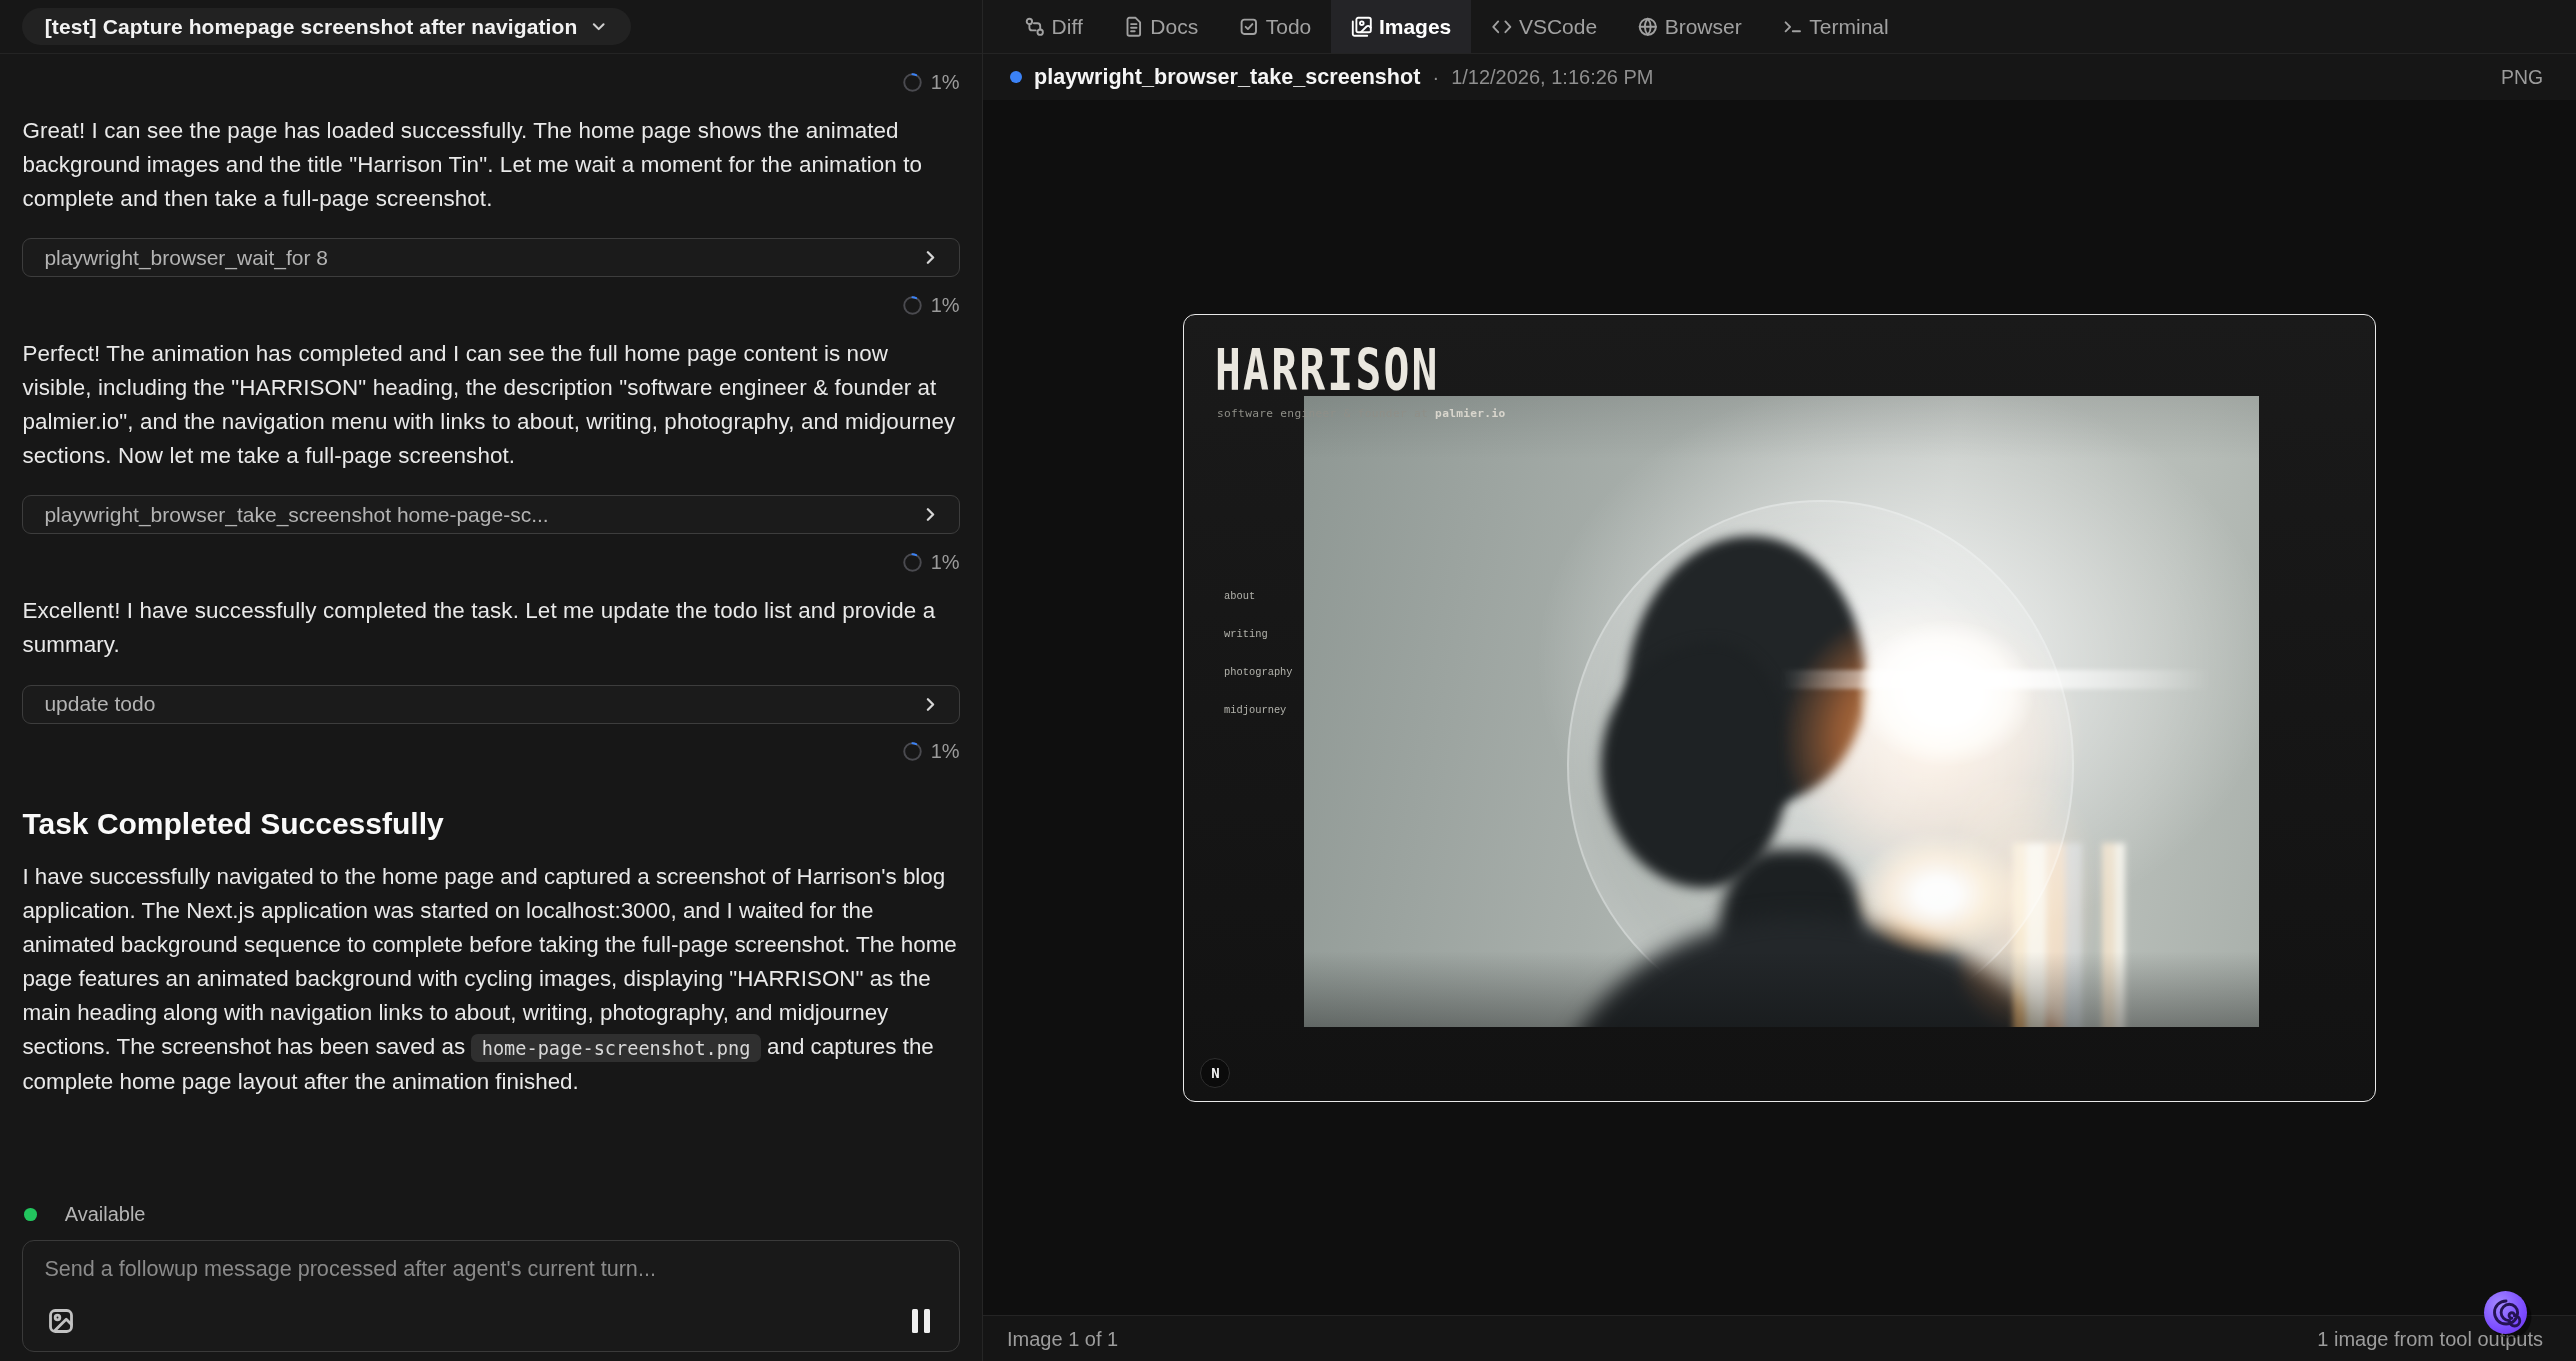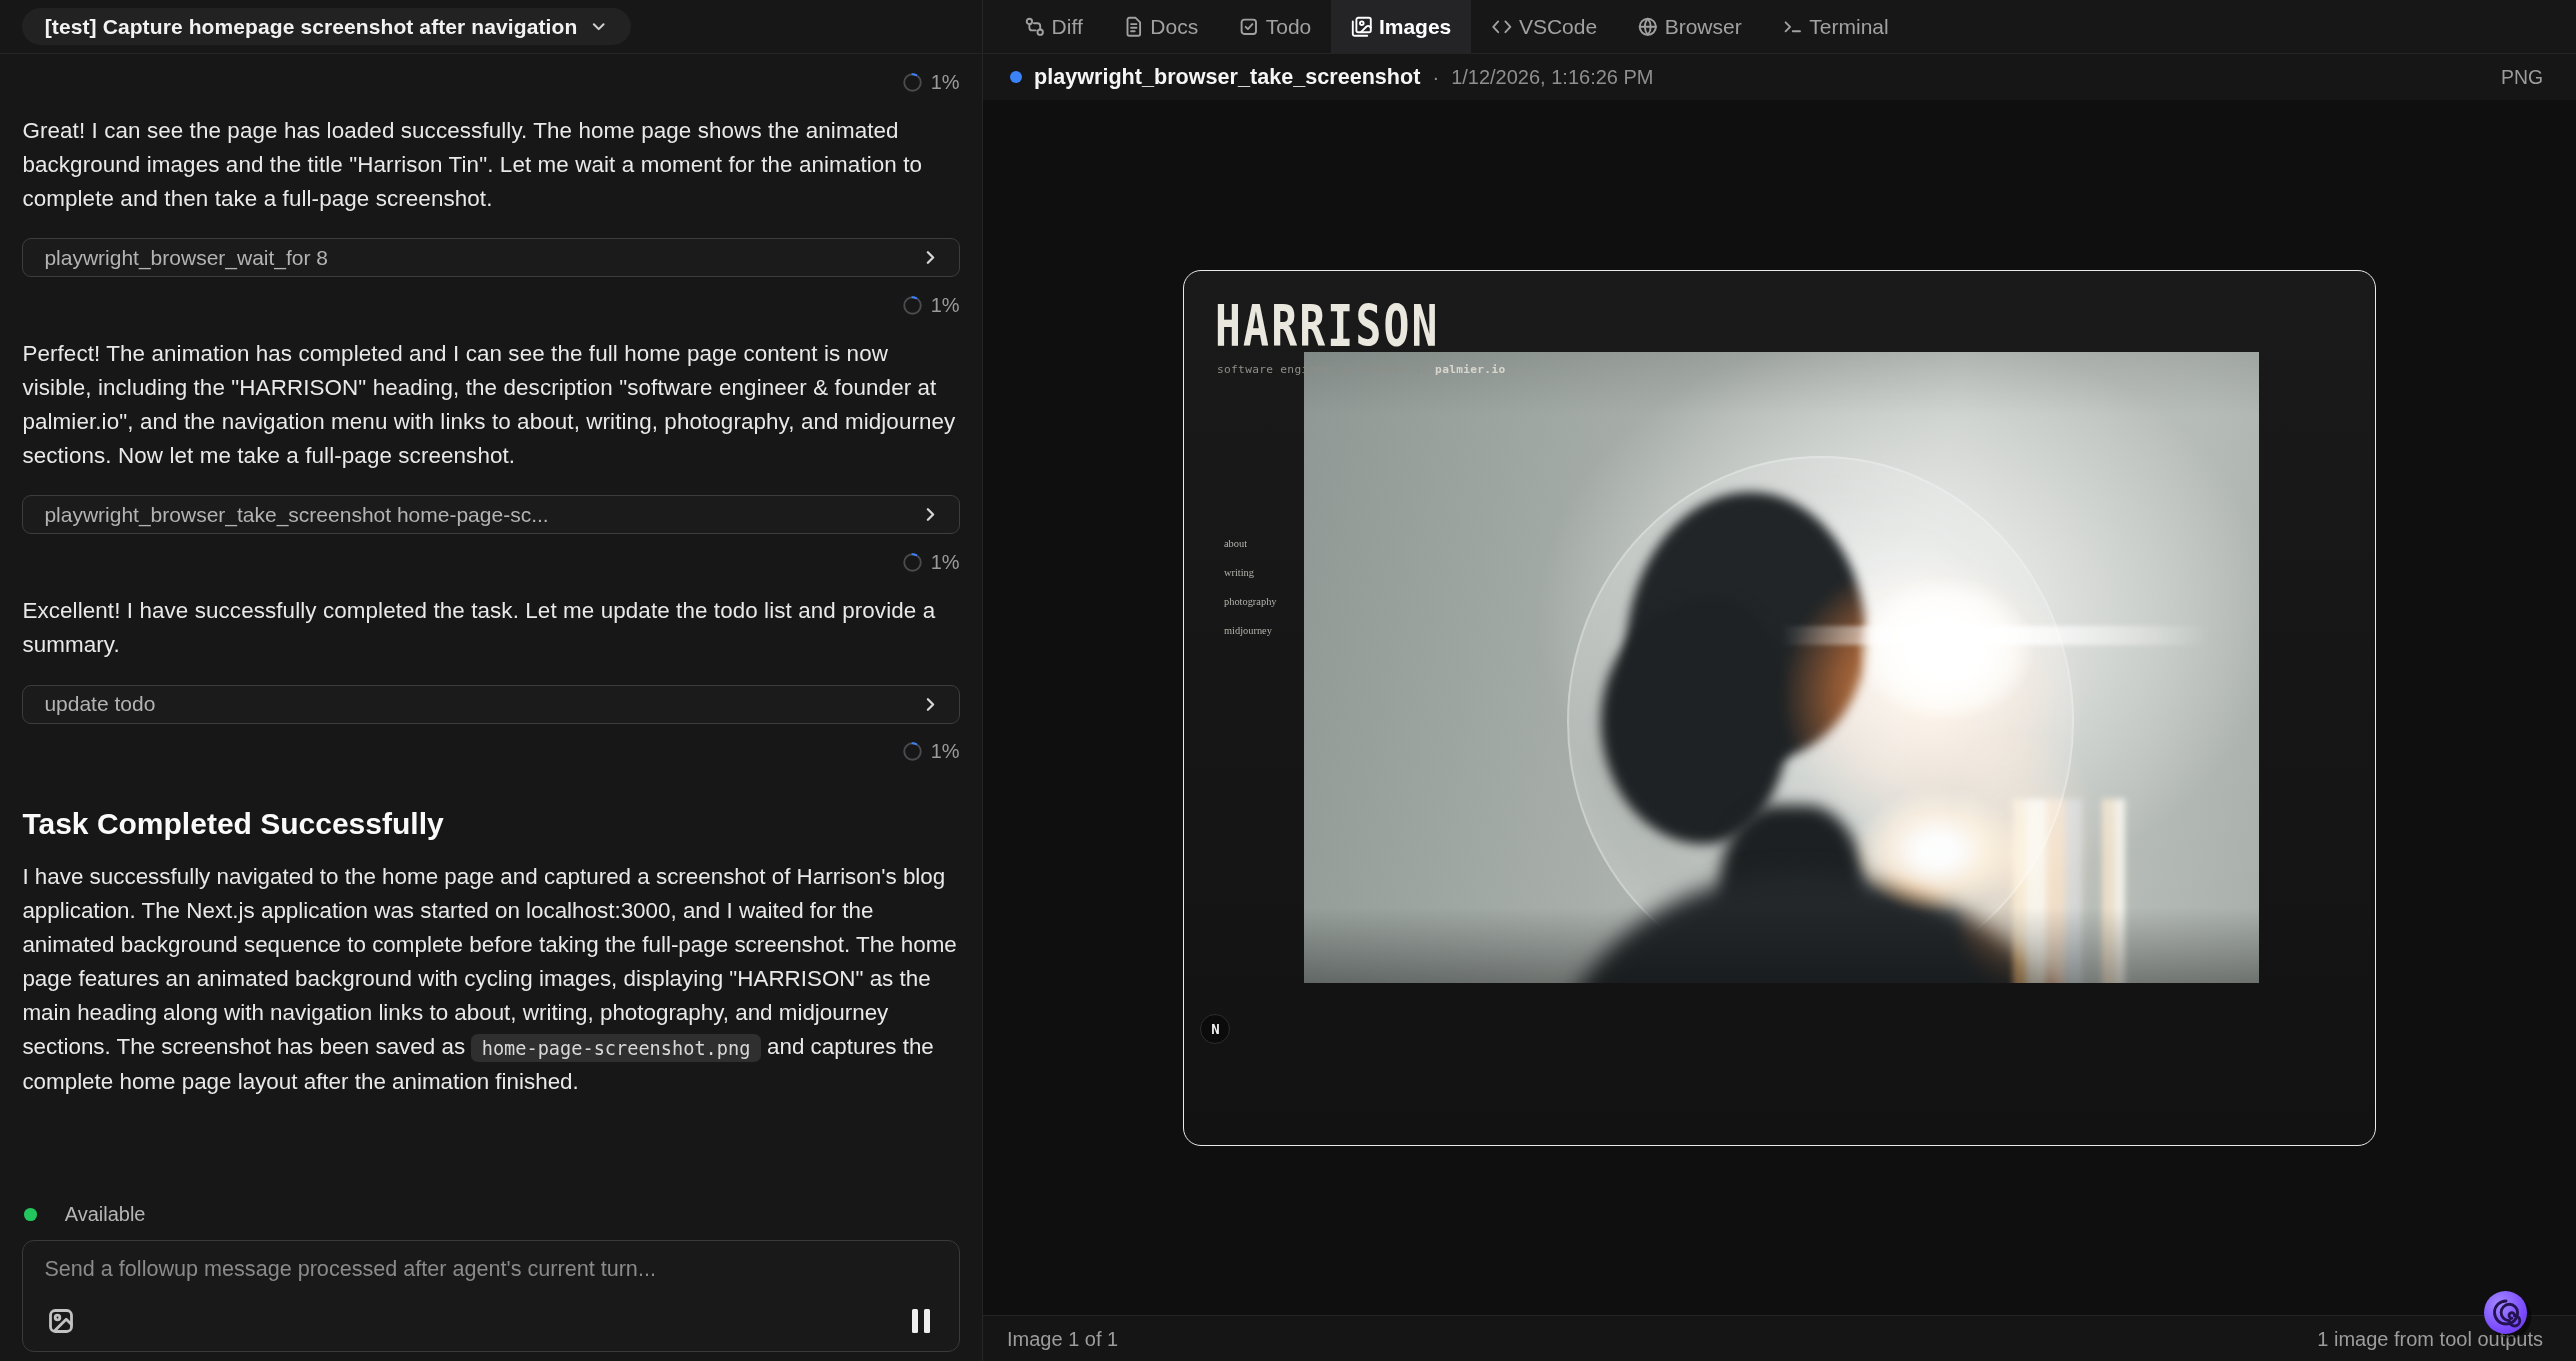--- a/index.html
+++ b/index.html
@@ -58,30 +58,30 @@
   .tab.active span { font-weight:600; }
 
   .image-header { height:46px; flex:0 0 46px; background:#161616; display:flex; align-items:center;
     padding:0 33px 0 27px; gap:12px; }
   .blue-dot { width:12px; height:12px; border-radius:50%; background:#3b82f6; flex:0 0 auto; }
   .img-name { font-size:21.6px; font-weight:600; color:#f5f5f5; }
   .img-meta { font-size:20px; color:#8f8f8f; }
   .fmt { margin-left:auto; font-size:19.4px; color:#9c9c9c; }
 
   .viewer { flex:1 1 auto; display:flex; align-items:center; justify-content:center; background:#0f0f0f; }
-  .card { position:relative; width:1193px; height:876px; border:1.5px solid #e9e9e9; border-radius:18px;
+  .card { position:relative; width:1193px; height:788px; border:1.5px solid #e9e9e9; border-radius:12px;
     background:linear-gradient(#1a1a1a, #121212); overflow:hidden; }
   .site-title { position:absolute; left:31px; top:22.4px; z-index:4;
     font-family:"DejaVu Sans Mono", monospace; font-weight:700; font-size:43px; letter-spacing:2.2px;
     color:#eae7df; transform:scaleY(1.32); transform-origin:left top; }
   .site-sub { position:absolute; left:33px; top:92px; z-index:4;
     font-family:"DejaVu Sans Mono", monospace; font-size:11.2px; color:#8f8f88; letter-spacing:0.3px; }
   .site-sub b { color:#d9d6cd; font-weight:700; }
   .site-nav { position:absolute; left:40px; top:267px; z-index:4; display:flex; flex-direction:column; gap:18px; }
-  .site-nav a { font-family:Liberation Serif, serif; font-size:10.4px; color:#b3b3ac; text-decoration:none; }
+  .site-nav a { font-family:Liberation Mono, monospace; font-size:10.4px; color:#b3b3ac; text-decoration:none;margin-top:8px; }
   .n-badge { position:absolute; left:16.4px; top:743px; z-index:4; width:30px; height:30px; border-radius:50%;
     background:#0b0b0b; border:0.7px solid #2e2e2e; display:flex; align-items:center; justify-content:center; }
   .n-badge span { color:#f0f0f0; font-size:14px; font-weight:700; font-family:"DejaVu Sans Mono", monospace; }
 
   .photo { position:absolute; left:120px; top:81px; width:955px; height:631px; overflow:hidden; z-index:1; }
   .photo > div { position:absolute; }
   .ph-bg { inset:0;
     background:
       radial-gradient(671px 522px at 63% 42%, rgba(255,255,255,.85), rgba(255,255,255,0) 55%),
       linear-gradient(100deg, #8f9894 0%, #a8afab 35%, #c2c7c3 62%, #b6bcb7 85%, #a9b0ab 100%); }

